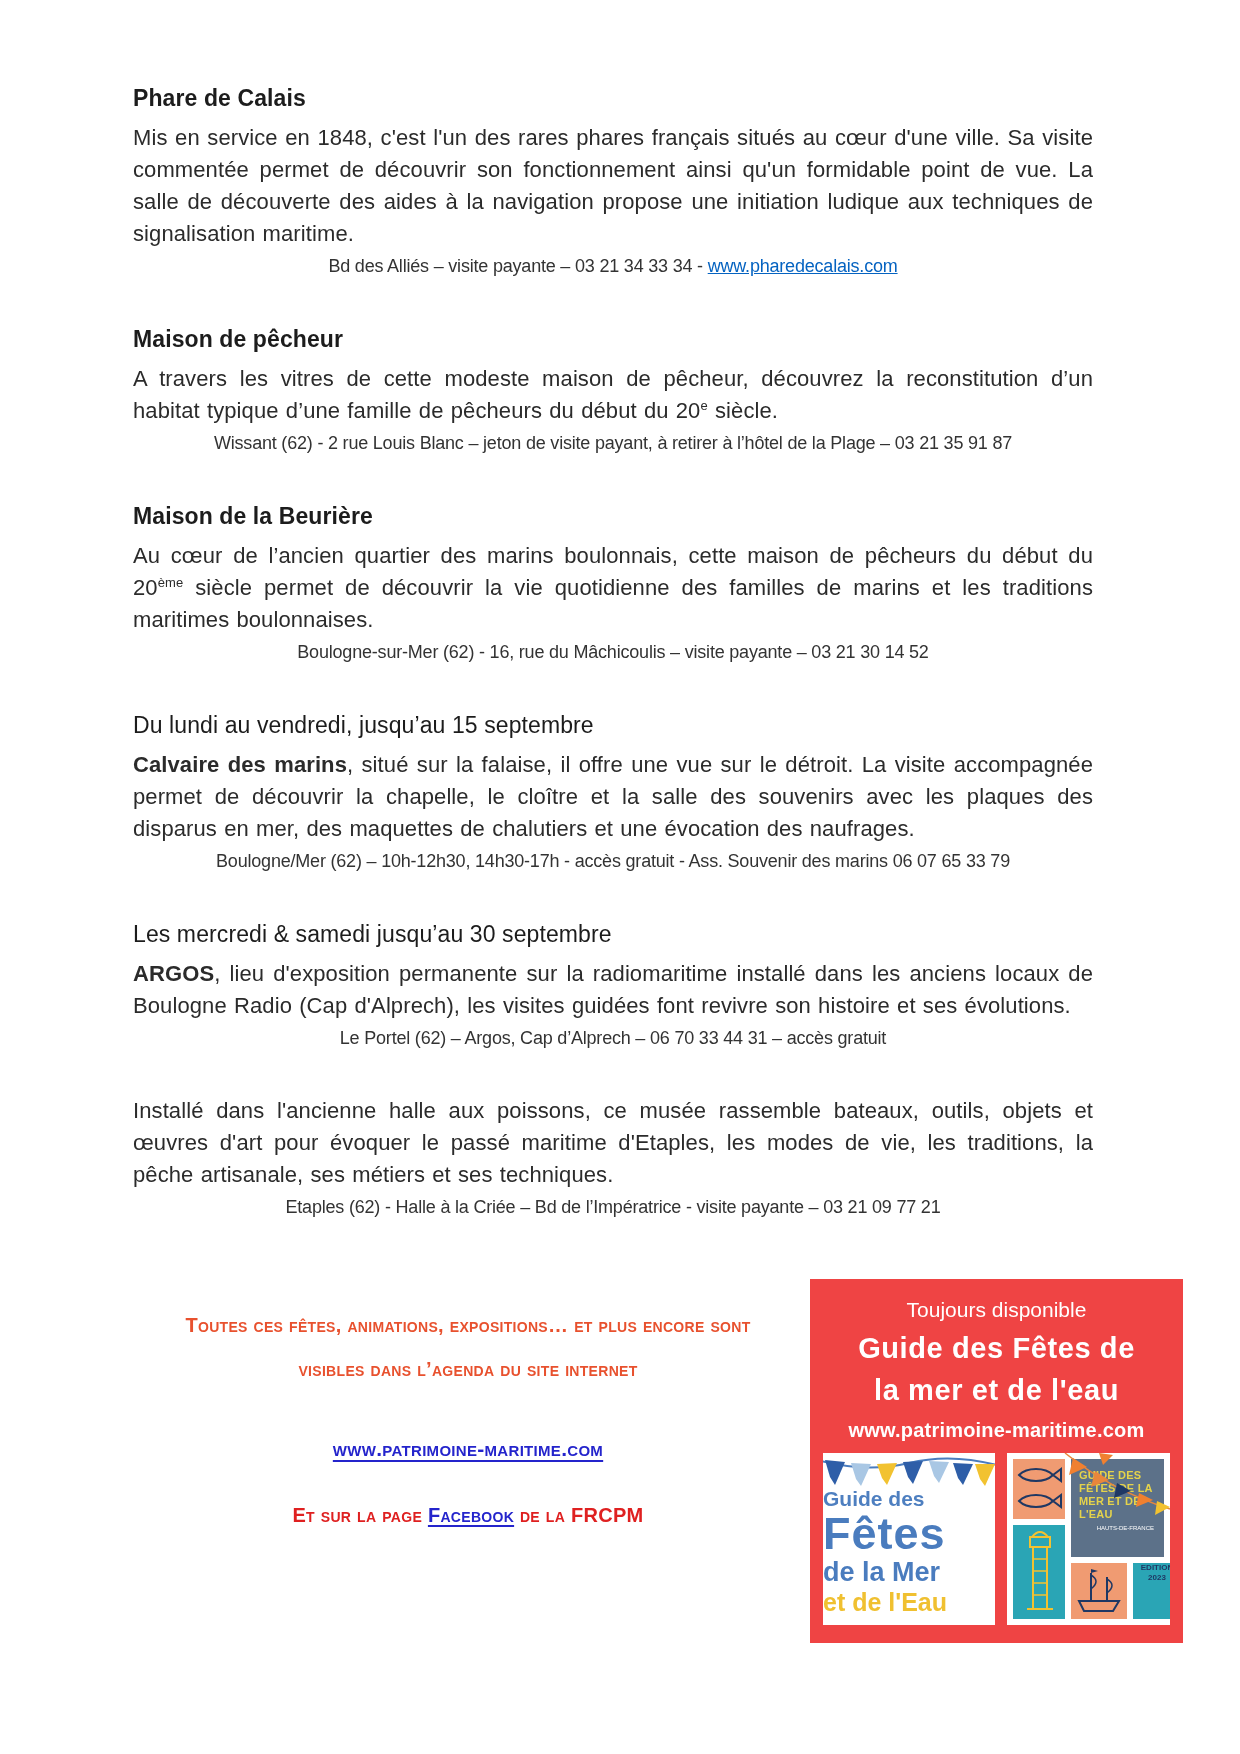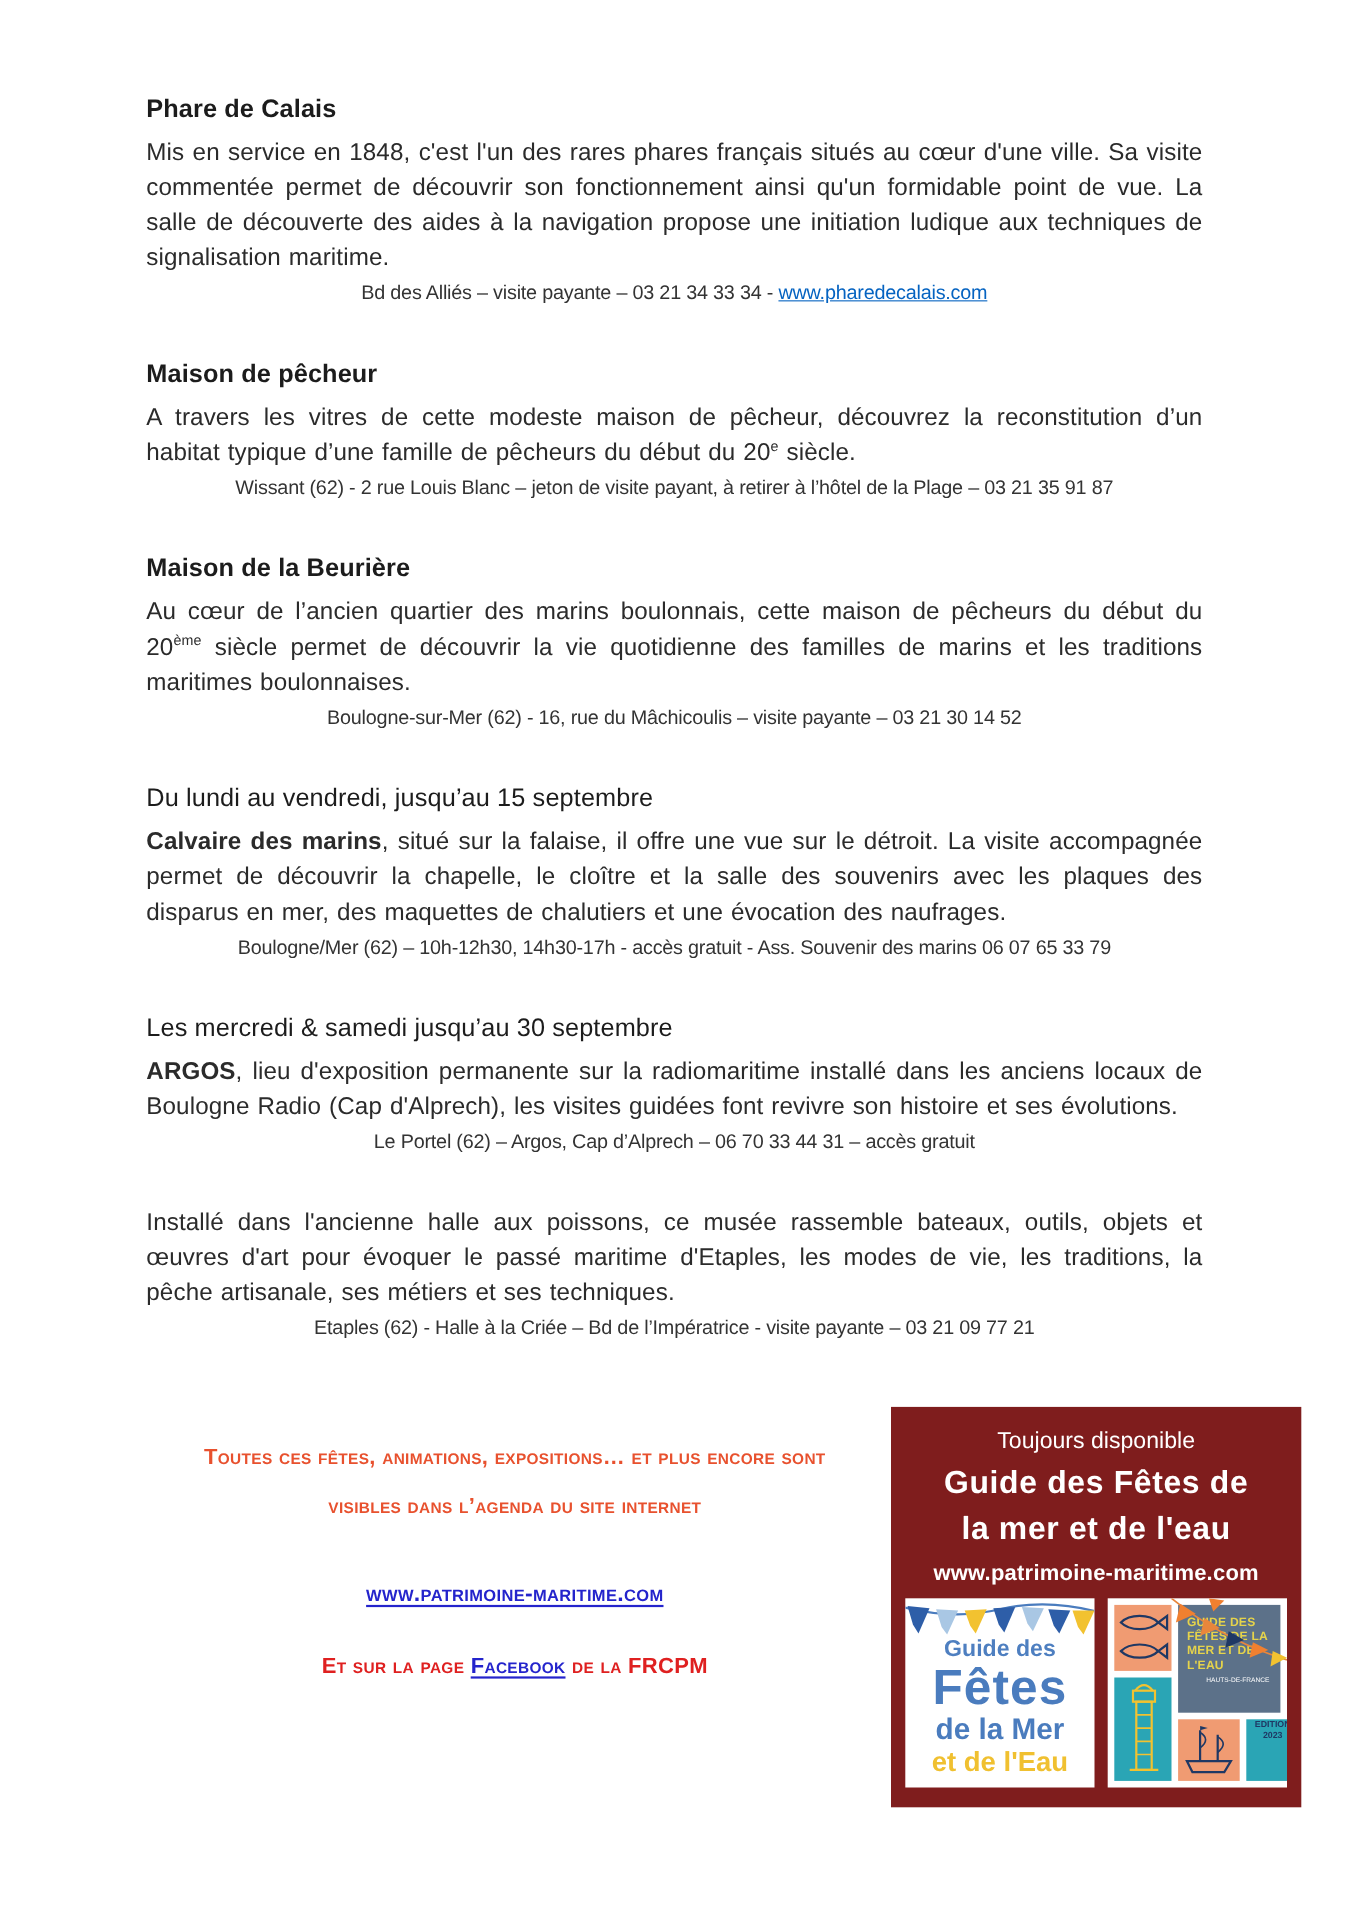--- a/index.html
+++ b/index.html
@@ -42,29 +42,29 @@
   }
   .fb-line{
     position:absolute;left:118px;top:1500px;width:700px;text-align:center;
     font-size:20px;font-weight:700;font-variant:small-caps;letter-spacing:.3px;
     color:#df2020;line-height:30px;
   }
   .fb-line .link{color:#2424cc;text-decoration:underline;text-underline-offset:3px;}
   
   .panel{
     position:absolute;left:810px;top:1279px;width:373px;height:364px;
-    background:#7f1d1d;color:#fff;box-sizing:border-box;padding:14px 13px 0 13px;
+    background:#ef4444;color:#fff;box-sizing:border-box;padding:14px 13px 0 13px;
     text-align:center;
   }
   .panel-available{font-size:21px;line-height:26px;margin-top:4px;}
   .panel-title{font-size:29px;line-height:42px;font-weight:700;letter-spacing:.6px;margin-top:4px;}
   .panel-url{font-size:20px;line-height:26px;font-weight:600;margin-top:6px;letter-spacing:.2px;}
   .covers{display:flex;gap:12px;margin-top:10px;}
   .cover{background:#ffffff;position:relative;overflow:hidden;}
-  .cover-left{width:172px;height:172px;text-align:center;}
+  .cover-left{width:172px;height:172px;text-align:left;}
   .cover-right{width:163px;height:172px;}
   .cl-bunting{position:absolute;left:0;top:0;width:172px;height:40px;}
   .cl-text{position:absolute;left:0;top:34px;width:172px;}
   .cl-l1{font-size:21px;font-weight:700;color:#4e7fc0;line-height:24px;}
   .cl-l2{font-size:45px;font-weight:800;color:#4a7cbe;line-height:46px;letter-spacing:1px;}
   .cl-l3{font-size:27px;font-weight:800;color:#4a7cbe;line-height:30px;}
   .cl-l4{font-size:25px;font-weight:800;color:#f0c030;line-height:30px;}
   .rc-block{position:absolute;box-sizing:border-box;}
   .rc-orange1{left:6px;top:6px;width:52px;height:60px;background:#f09b72;}
   .rc-teal1{left:6px;top:72px;width:52px;height:94px;background:#2aa5b5;}

